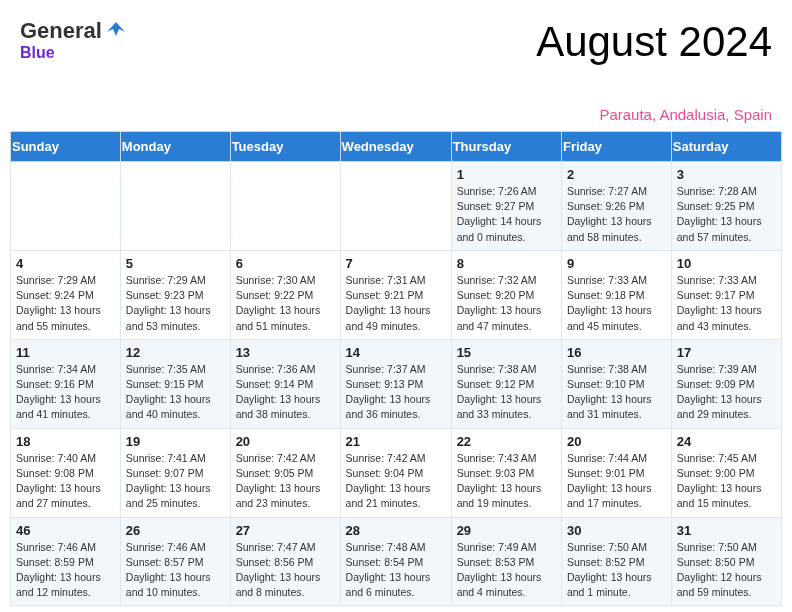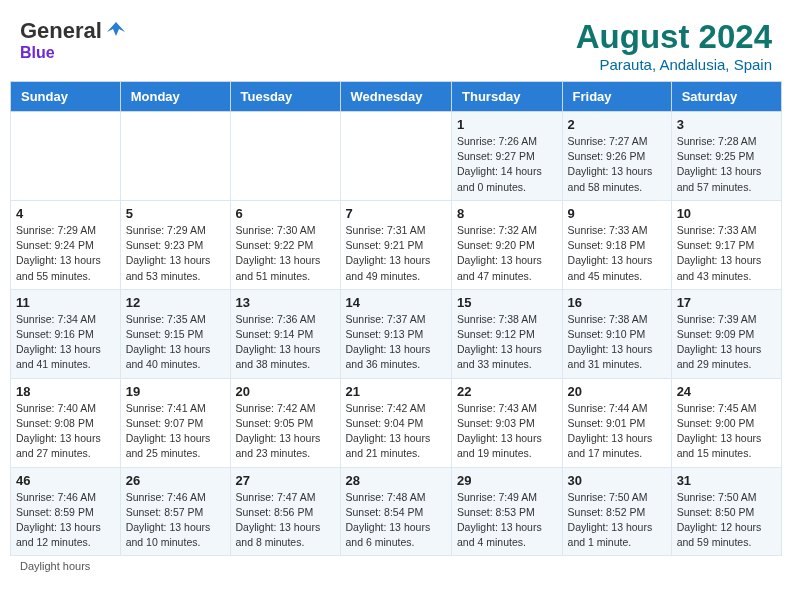--- a/index.html
+++ b/index.html
@@ -36,39 +36,40 @@
       font-weight: bold;
       color: #6d28d9;
     }
     .logo-bird {
       margin-left: 3px;
     }
     .title-area {
       text-align: right;
     }
     .month-title {
-      font-size: 33px;
-      font-weight: bold;
-      color: #0f766e;
+      font-size: 42px;
+      font-weight: normal;
+      color: #000000;
     }
     .subtitle {
       font-size: 15px;
-      color: #0369a1;
+      color: #ec4899;
+      margin-top: 40px;
     }
     .calendar-table {
       width: 100%;
       border-collapse: collapse;
       margin-top: 4px;
     }
     .calendar-table thead tr th {
       background: #2a7dd4;
       color: #fff;
       font-size: 13px;
       font-weight: bold;
-      padding: 7px 10px;
+      padding: 7px 1px;
       text-align: left;
       border: 1px solid #c8d8e8;
     }
     .calendar-table tbody tr td {
       vertical-align: top;
       border: 1px solid #dde7f0;
       padding: 5px 5px;
       background: #fff;
       width: 113px;
       min-height: 80px;

